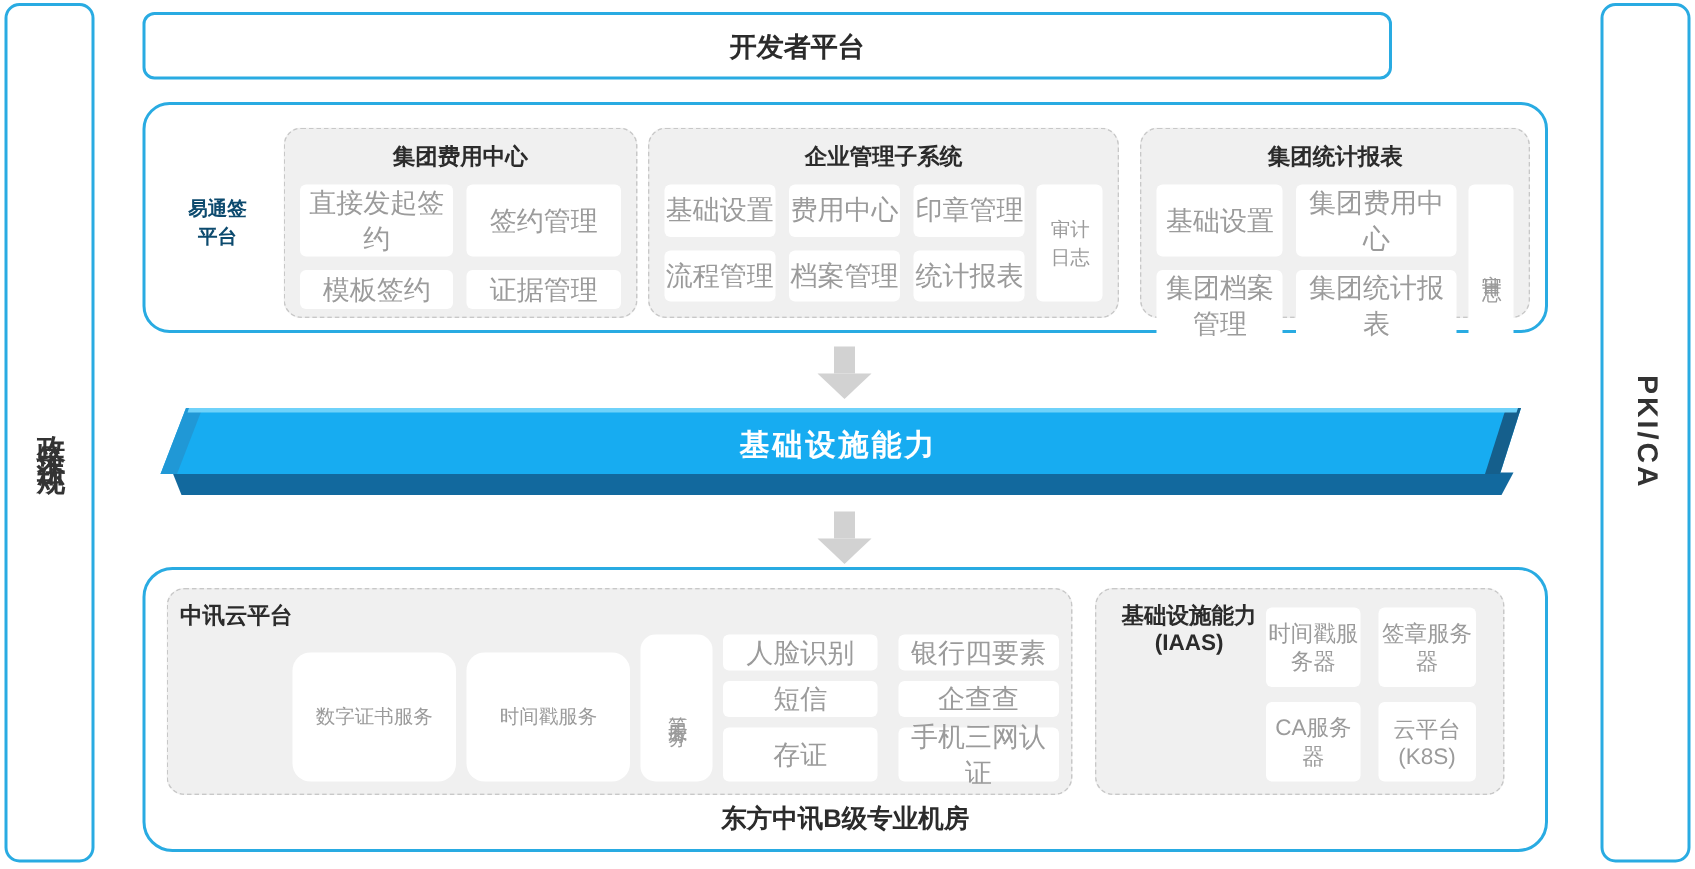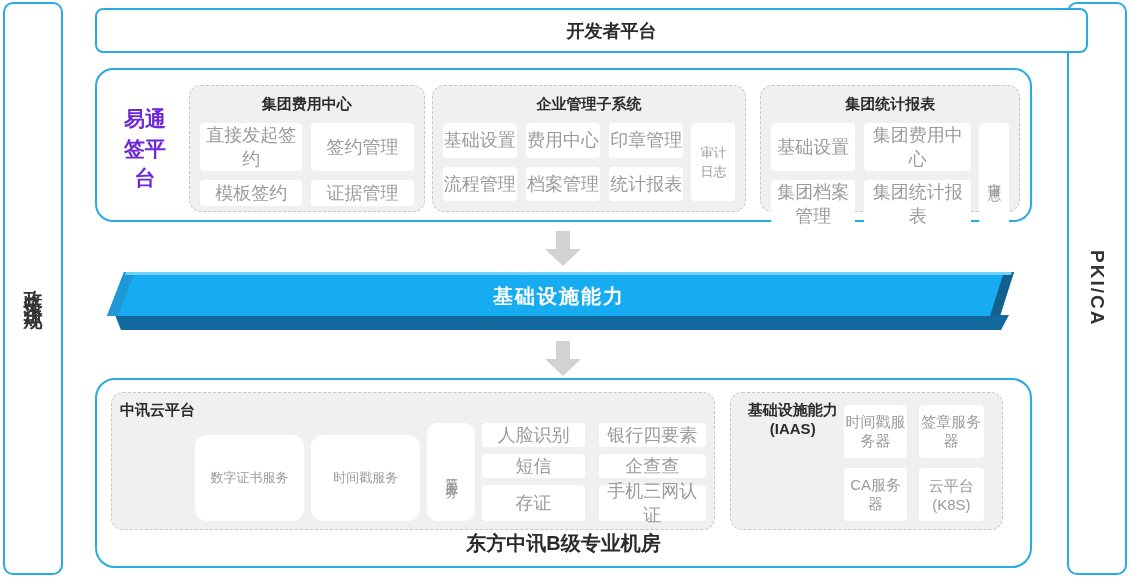--- a/index.html
+++ b/index.html
@@ -10,30 +10,30 @@
   .vbar{position:absolute;top:2px;width:60px;height:573px;border:2px solid #29abe2;
         border-radius:10px;background:#fff;display:flex;align-items:center;justify-content:center;box-sizing:border-box;}
   .vbar.left{left:3px;}
   .vbar.right{left:1067px;}
   .vbar .vtext-cjk{writing-mode:vertical-rl;text-orientation:upright;font-size:19px;
         font-weight:bold;letter-spacing:7px;color:#333;}
   .vbar .vtext-lat{writing-mode:vertical-rl;font-size:19px;font-weight:bold;
         letter-spacing:2px;color:#333;}
 
   
-  .top-banner{position:absolute;left:95px;top:8px;width:993px;height:45px;border:2px solid #29abe2;
+  .top-banner{position:absolute;left:95px;top:8px;width:833px;height:45px;border:2px solid #29abe2;
         border-radius:8px;background:#fff;display:flex;align-items:center;justify-content:center;
         font-size:18px;font-weight:bold;color:#2b2b2b;box-sizing:border-box;padding-left:40px;}
 
   
   .platform-box{position:absolute;left:95px;top:68px;width:937px;height:154px;border:2px solid #29abe2;
         border-radius:18px;background:#fff;box-sizing:border-box;display:flex;
         padding:15px 10px 8px 10px;gap:6px;}
   .platform-label{width:76px;display:flex;align-items:center;justify-content:center;}
-  .platform-label>div{width:42px;font-size:21px;font-weight:bold;color:#6d28d9;line-height:1.4;
+  .platform-label>div{width:42px;font-size:13px;font-weight:bold;color:#0c4a6e;line-height:1.4;
         text-align:center;word-break:break-all;}
   .pgroups{flex:1;display:flex;gap:7px;}
   .group{background:#f0f0f0;border:1px dashed #c8c8c8;border-radius:12px;
         padding:6px 10px 10px 10px;display:flex;flex-direction:column;box-sizing:border-box;}
   .g1{flex:232;}
   .g2{flex:318;}
   .g3{flex:258;margin-left:7px;}
   .group-title{text-align:center;font-size:15px;font-weight:bold;color:#2b2b2b;margin:3px 0 9px 0;}
   .group-body{flex:1;display:flex;gap:8px;}
   .chip-grid{flex:1;display:grid;gap:9px 9px;}
@@ -73,21 +73,21 @@
   .cloud-group{left:14px;top:12px;width:604px;height:138px;}
   .iaas-group{left:633px;top:12px;width:273px;height:138px;padding:5px 16px 8px 12px;}
   .cloud-body{flex:1;display:flex;gap:7px;align-items:flex-end;}
   .chip-tall{flex:1;background:#fff;border-radius:12px;color:#9b9b9b;font-size:13px;
         height:86px;display:flex;align-items:center;justify-content:center;}
   .cloud-vert{width:48px;height:98px;border-radius:10px;}
   .cloud-grid{flex:2.05;display:grid;grid-template-columns:1fr 1.05fr;gap:7px 14px;height:98px;}
   .cloud-grid .chip{min-height:0;}
   .iaas-grid{display:grid;grid-template-columns:1fr 1.05fr;gap:10px 12px;margin:7px 2px 0 2px;}
   .iaas-grid .chip{min-height:26px;font-size:15px;text-align:center;}
-  .dc-caption{position:absolute;left:0;right:0;bottom:9px;text-align:center;font-size:20px;
+  .dc-caption{position:absolute;left:0;right:0;bottom:9px;text-align:center;font-size:17px;
         font-weight:bold;color:#2b2b2b;}
 </style>
 </head>
 <body>
 
 <div class="canvas">
 
   <div class="vbar left">
     <span class="vtext-cjk">政策法规</span>
   </div>

